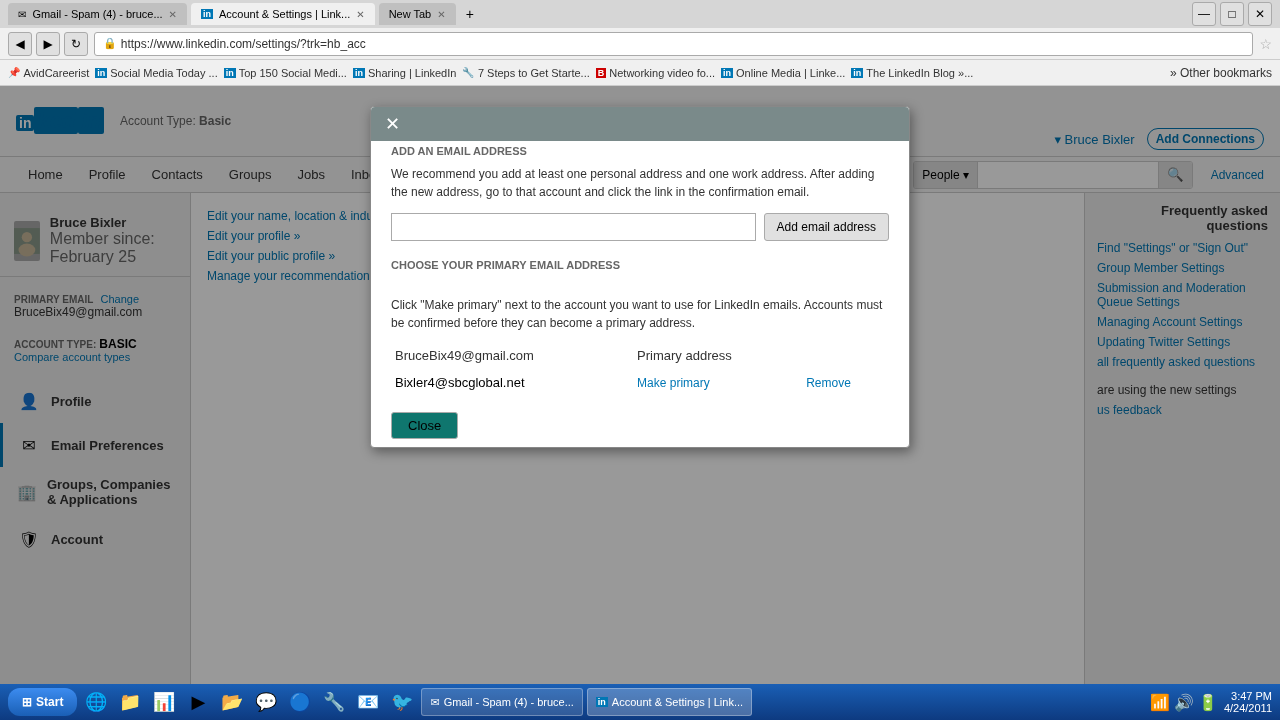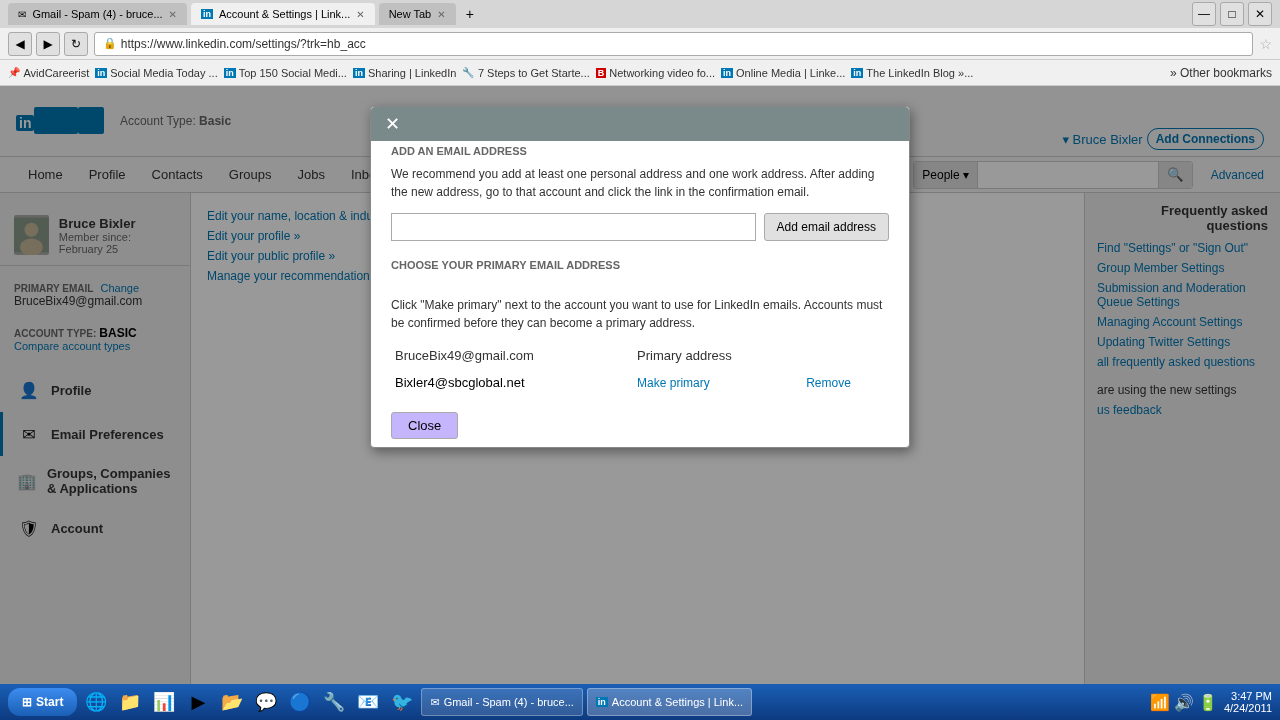--- a/index.html
+++ b/index.html
@@ -111,21 +111,21 @@
       font-weight: bold;
       color: #0077b5;
       font-style: italic;
     }
     .linkedin-logo span { color: white; background: #0077b5; padding: 1px 3px; border-radius: 2px; font-size: 14px; }
     .account-type-text { font-size: 12px; color: #666; }
     .header-right {
       margin-left: auto;
       display: flex;
       align-items: center;
-      gap: 4px;
+      gap: 12px;
       font-size: 12px;
       margin-top: 36px;
     }
     .user-link { color: #0077b5; cursor: pointer; font-size: 13px; }
     .add-connections-btn {
       background: none;
       border: 1px solid #0077b5;
       color: #0077b5;
       padding: 3px 8px;
       border-radius: 11px;
@@ -223,21 +223,21 @@
       width: 40px; height: 40px;
       background: #aaa;
       border-radius: 2px;
       display: flex; align-items: center; justify-content: center;
       font-size: 20px;
       color: white;
       overflow: hidden;
     }
     .user-info-sidebar { font-size: 12px; }
     .user-name-sidebar { font-weight: bold; font-size: 13px; color: #333; }
-    .user-since { color: #666; font-size: 11px; }
+    .user-since { color: #666; font-size: 16px; }
     .primary-email-section { padding: 6px 14px; font-size: 11px; margin-bottom: 6px; }
     .primary-email-label { color: #666; font-size: 10px; text-transform: uppercase; font-weight: bold; }
     .change-link { color: #0077b5; cursor: pointer; margin-left: 4px; }
     .email-value { color: #333; font-size: 12px; }
     .account-type-section { padding: 6px 14px; font-size: 11px; margin-bottom: 10px; }
     .account-type-label { color: #666; font-size: 10px; text-transform: uppercase; font-weight: bold; }
     .account-type-value { font-weight: bold; font-size: 12px; }
     .compare-link { color: #0077b5; cursor: pointer; font-size: 11px; display: block; }
 
     .sidebar-menu-item {
@@ -341,21 +341,21 @@
     }
     .choose-primary-title { font-size: 11px; font-weight: bold; color: #666; text-transform: uppercase; margin-bottom: 25px; }
     .choose-primary-desc { font-size: 12px; color: #333; margin-bottom: 10px; line-height: 1.5; }
     .email-table { width: 100%; border-collapse: collapse; margin-bottom: 16px; }
     .email-table td { padding: 6px 4px; font-size: 13px; vertical-align: middle; }
     .email-row-primary td { color: #333; }
     .primary-badge { color: #555; font-size: 12px; }
     .make-primary-link { color: #0077b5; cursor: pointer; font-size: 12px; }
     .remove-link { color: #0077b5; cursor: pointer; font-size: 12px; }
     .close-modal-btn {
-      background: #c4b5fd;
+      background: #0f766e;
       border: 1px solid #aaa;
       padding: 5px 16px;
       font-size: 13px;
       cursor: pointer;
       border-radius: 3px;
       margin-bottom: 4px;
     }
 
     
     .taskbar {

